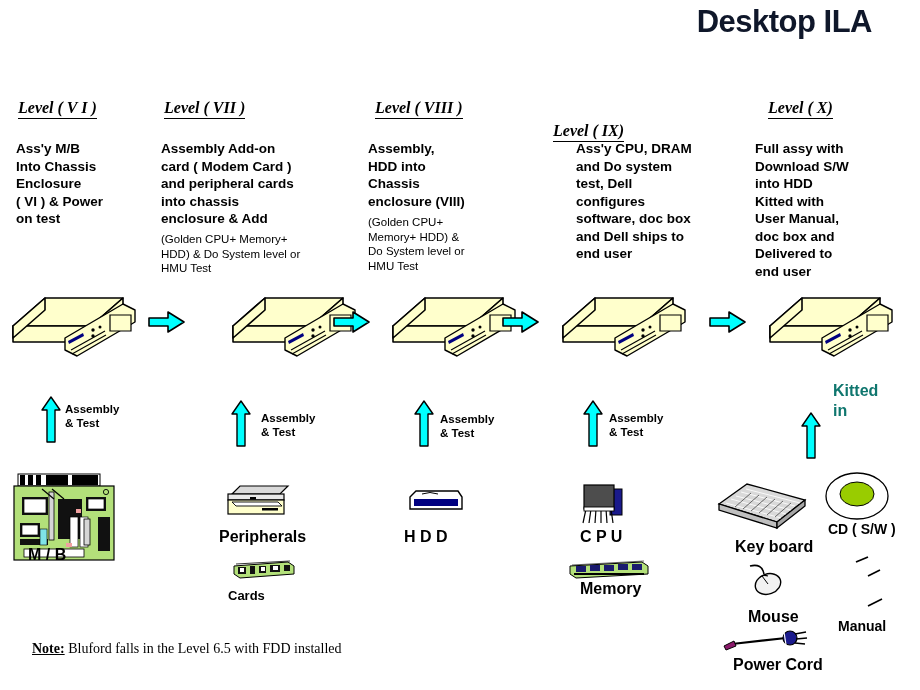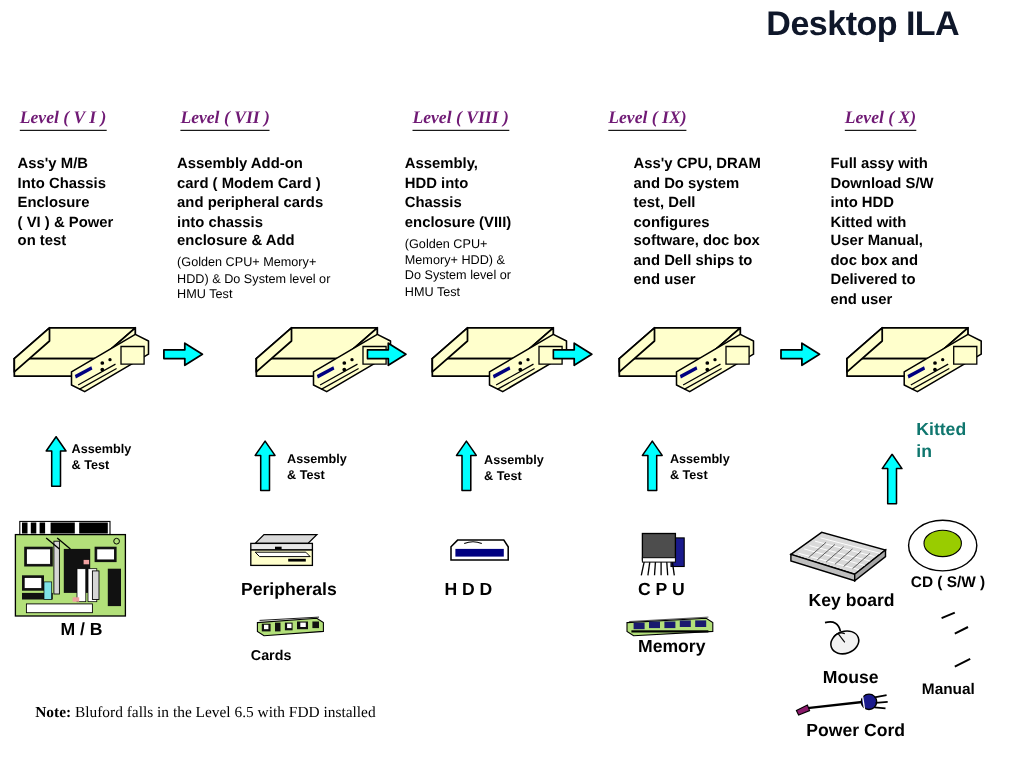--- a/index.html
+++ b/index.html
@@ -22,21 +22,21 @@
     color:#0f172a;
     font-family:"Liberation Sans", sans-serif;
   }
 
   
   .level-head{
     font-family:"Liberation Serif", serif;
     font-style:italic;
     font-weight:bold;
     font-size:16px;
-    color:#701a75;
+    color:#000000;
     border-bottom:1.5px solid #000;
     padding-bottom:1px;
     white-space:nowrap;
     top:99px;
   }
 
   
   .desc{
     font-size:13.5px;
     font-weight:bold;
@@ -98,31 +98,31 @@
   }
 
   
   #note{
     left:32px;top:641px;
     font-family:"Liberation Serif", serif;
     font-size:14px;
     color:#000;
     white-space:nowrap;
   }
-  #note b{font-weight:bold;}
+  #note b{font-weight:bold;text-decoration:underline;}
 </style>
 </head>
 <body>
 
 <div class="abs" id="page-title">Desktop ILA</div>
 
 <div class="abs level-head" style="left:18px;">Level  ( V I  )</div>
 <div class="abs level-head" style="left:164px;">Level ( VII )</div>
 <div class="abs level-head" style="left:375px;">Level  ( VIII )</div>
-<div class="abs level-head" style="left:553px;">Level  ( IX)</div>
+<div class="abs level-head" style="left:553px;margin-top:23px;">Level  ( IX)</div>
 <div class="abs level-head" style="left:768px;">Level   ( X)</div>
 
 <div class="abs desc" style="left:16px;width:150px;">Ass'y  M/B
 Into  Chassis
 Enclosure
 ( VI )  &amp; Power
 on test</div>
 
 <div class="abs desc" style="left:161px;width:175px;">Assembly   Add-on
 card ( Modem  Card )
@@ -408,21 +408,21 @@
     <g fill="#ffffff" stroke="#000" stroke-width="0.8">
       <rect x="16" y="76" width="60" height="8"></rect>
     </g>
     <circle cx="98" cy="19" r="2.6" fill="#b3e07a" stroke="#000" stroke-width="0.9"></circle>
     <g stroke="#000" stroke-width="1.2" fill="none">
       <line x1="34" y1="16" x2="46" y2="26"></line>
       <line x1="44" y1="16" x2="56" y2="26"></line>
     </g>
   </svg>
 </div>
-<div class="abs cap" style="left:28px;top:564px;margin-left:27px;">M / B</div>
+<div class="abs cap" style="left:28px;top:546px;">M / B</div>
 
 <div class="abs" style="left:222px;top:484px;">
   <svg width="70" height="38" viewBox="0 0 70 38">
     <polygon points="10,10 58,10 66,2 18,2" fill="#d9d9d9" stroke="#000" stroke-width="1.2"></polygon>
     <rect x="6" y="10" width="56" height="6" fill="#e8e8e8" stroke="#000" stroke-width="1.2"></rect>
     <rect x="6" y="16" width="56" height="14" fill="#ffffcc" stroke="#000" stroke-width="1.2"></rect>
     <polygon points="10,18 56,18 60,22 14,22" fill="#ffffff" stroke="#000" stroke-width="0.9"></polygon>
     <rect x="40" y="24" width="16" height="2.5" fill="#000"></rect>
     <rect x="28" y="13" width="6" height="2.5" fill="#000"></rect>
   </svg>

